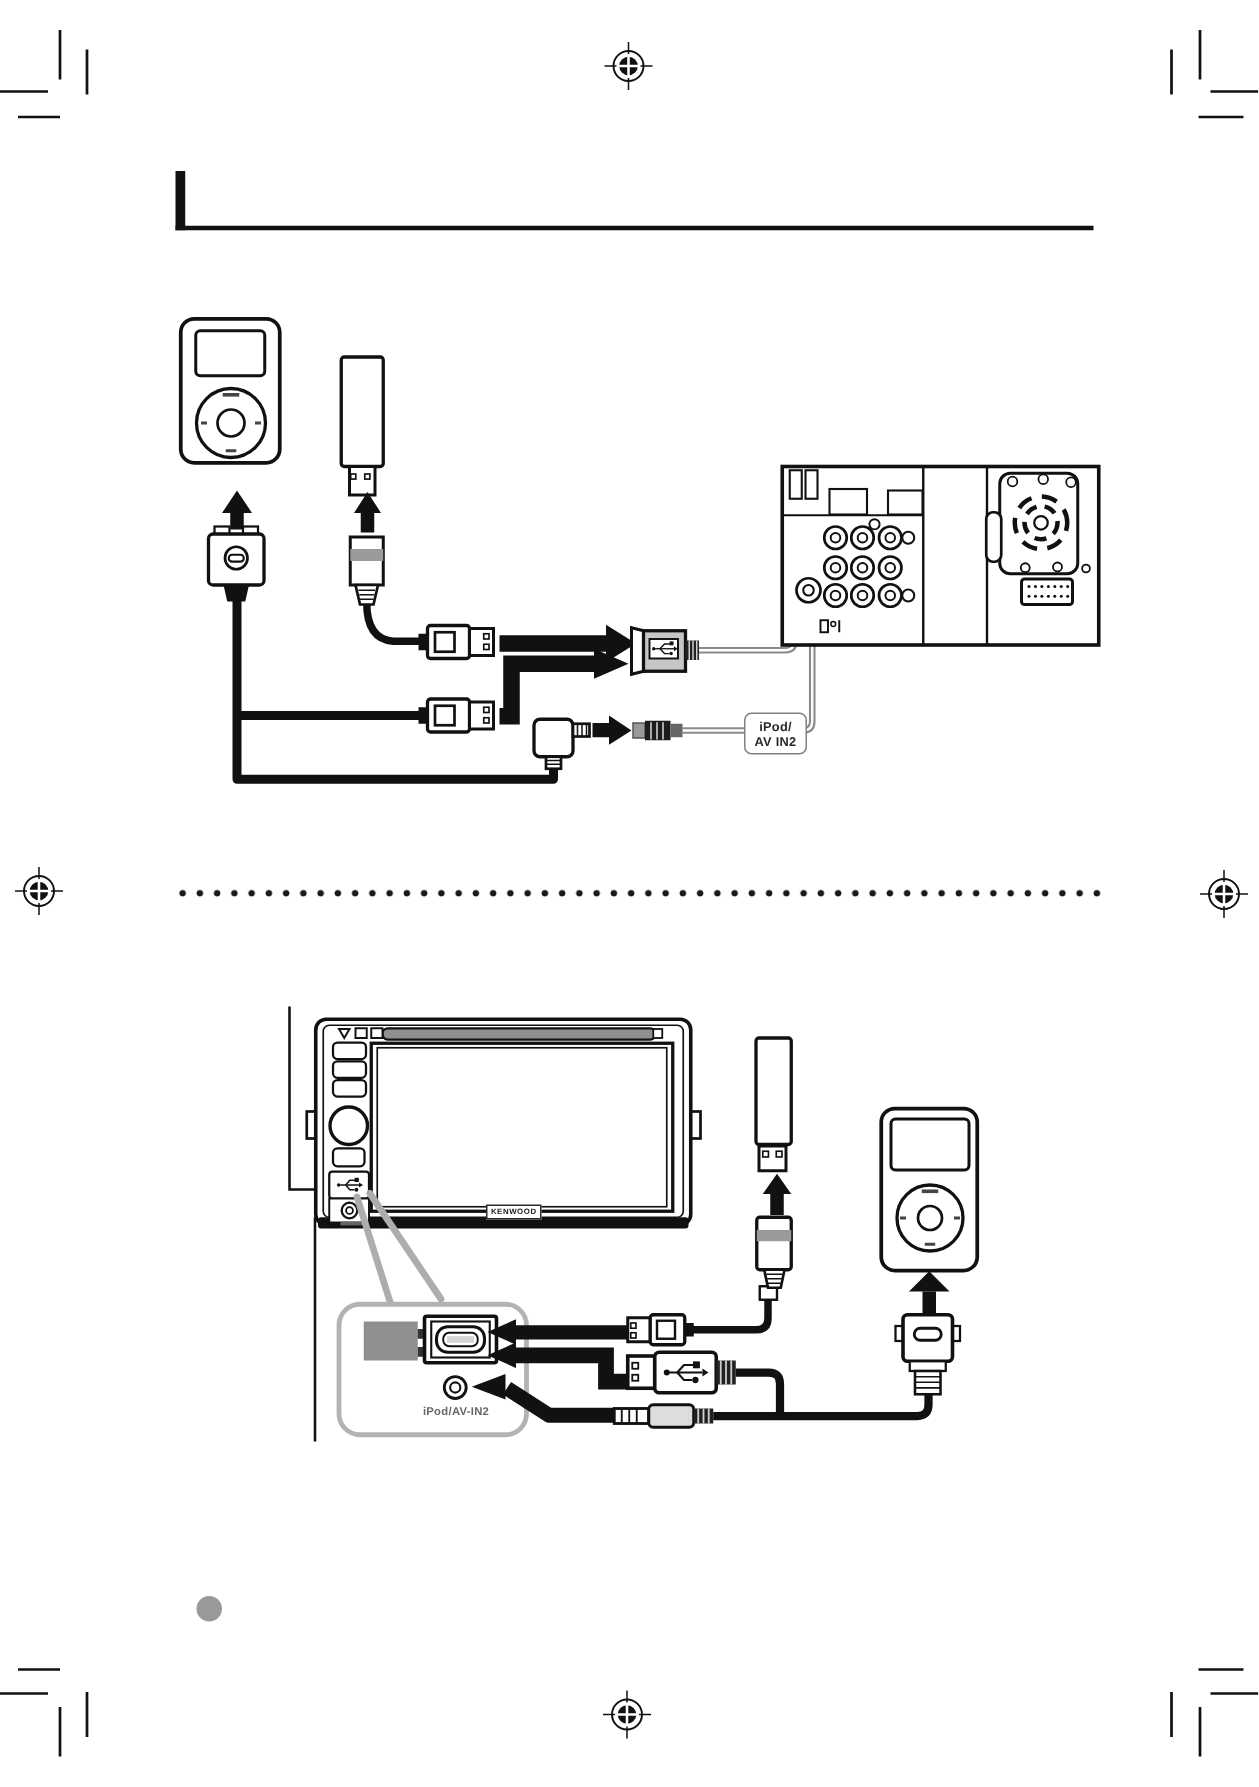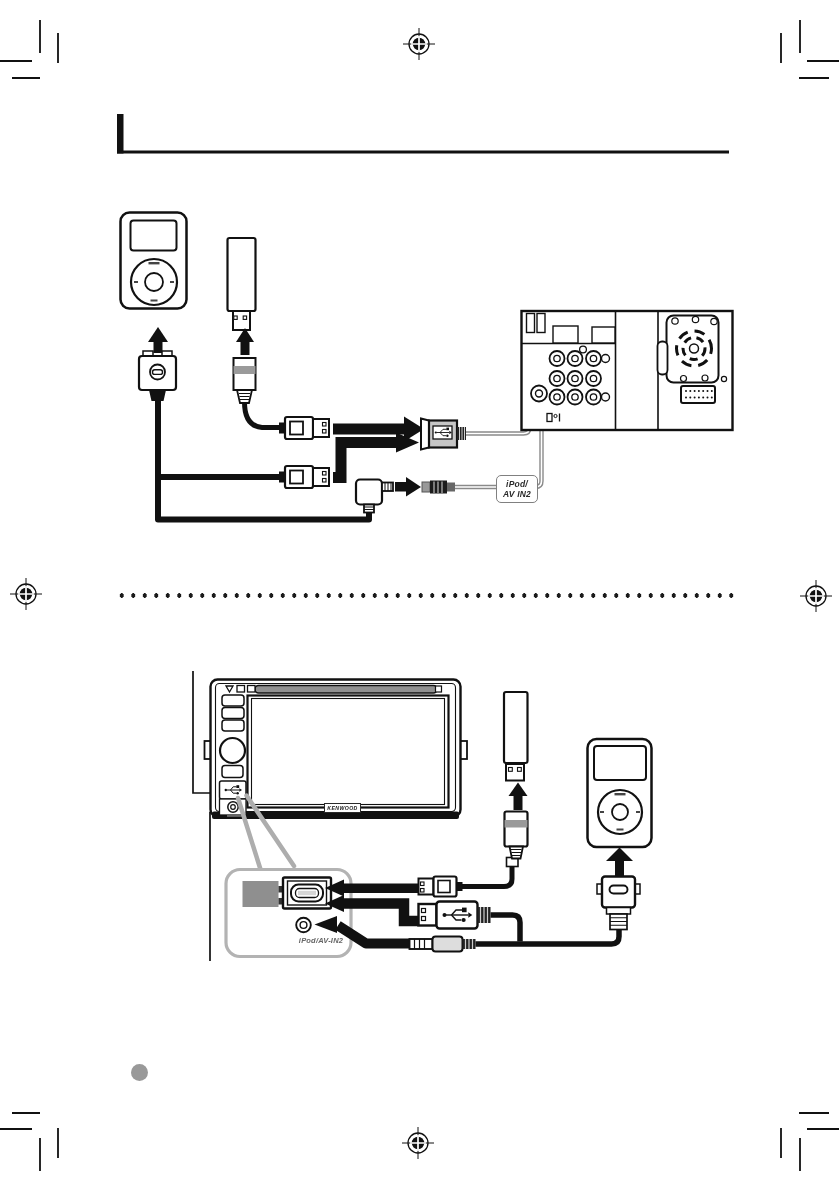--- a/index.html
+++ b/index.html
@@ -1,27 +1,27 @@
 <!DOCTYPE html>
 <html><head>
 <meta charset="utf-8">
 <style>
   html,body{margin:0;padding:0;background:#ffffff;}
   .page{position:relative;width:839px;height:1191px;background:#ffffff;
         font-family:"Liberation Sans",sans-serif;overflow:hidden;}
   .art{position:absolute;left:0;top:0;width:839px;height:1191px;}
-  .overlay{position:absolute;box-sizing:border-box;font-style:italic;}
+  .overlay{position:absolute;box-sizing:border-box;}
   .av-box{left:496px;top:475px;width:42px;height:28px;border:1.5px solid #808080;
           border-radius:5px;background:#fff;display:flex;flex-direction:column;
           align-items:center;justify-content:center;font-size:8.5px;font-weight:bold;
           color:#2a2a2a;line-height:1.18;letter-spacing:.2px;}
   .kenwood-box{left:324px;top:803px;width:37px;height:10px;border:1px solid #2a2a2a;
           background:#fff;display:flex;align-items:center;justify-content:center;
           font-size:5.2px;letter-spacing:.4px;color:#222;font-weight:bold;}
-  .inset-label{left:275px;top:936px;width:92px;text-align:center;font-size:7.5px;
+  .inset-label{left:258px;top:936px;width:92px;text-align:center;font-size:7.5px;
           font-weight:bold;color:#666;letter-spacing:.2px;}
   .dots{left:116px;top:591px;width:622px;height:9px;
         background-image:radial-gradient(circle,#1a1a1a 0 2.2px,transparent 2.3px);
         background-size:11.5px 9px;background-repeat:repeat-x;background-position:0 center;}
   .bullet{left:131px;top:1064px;width:17px;height:17px;border-radius:50%;background:#999999;}
 </style>
 </head>
 <body>
 
 <div class="page">

